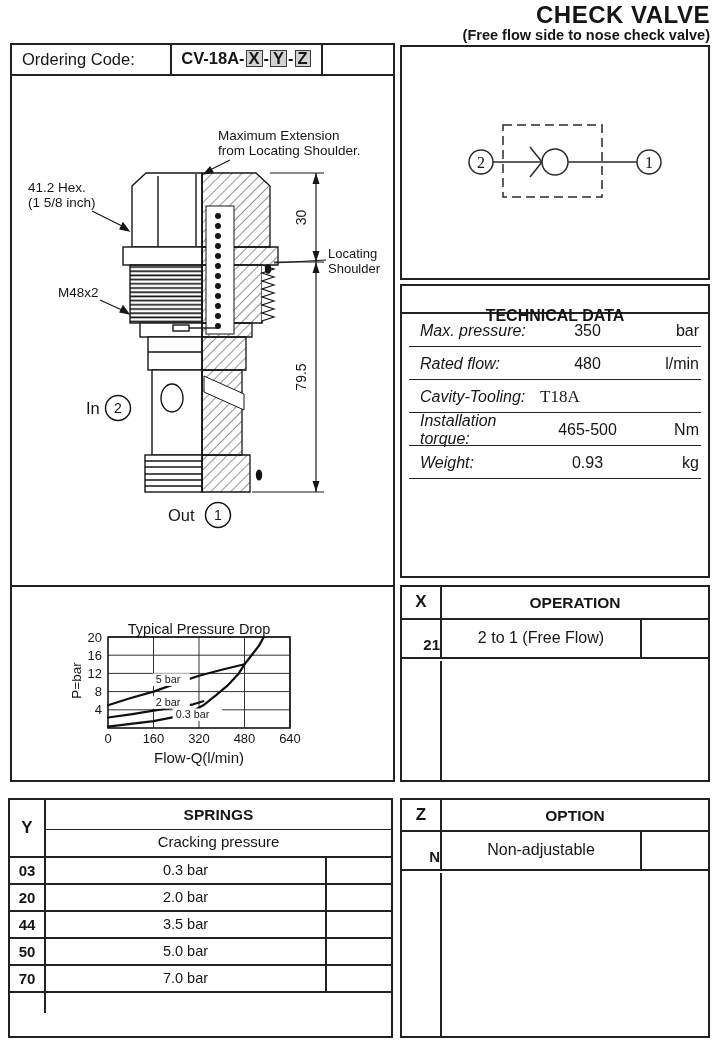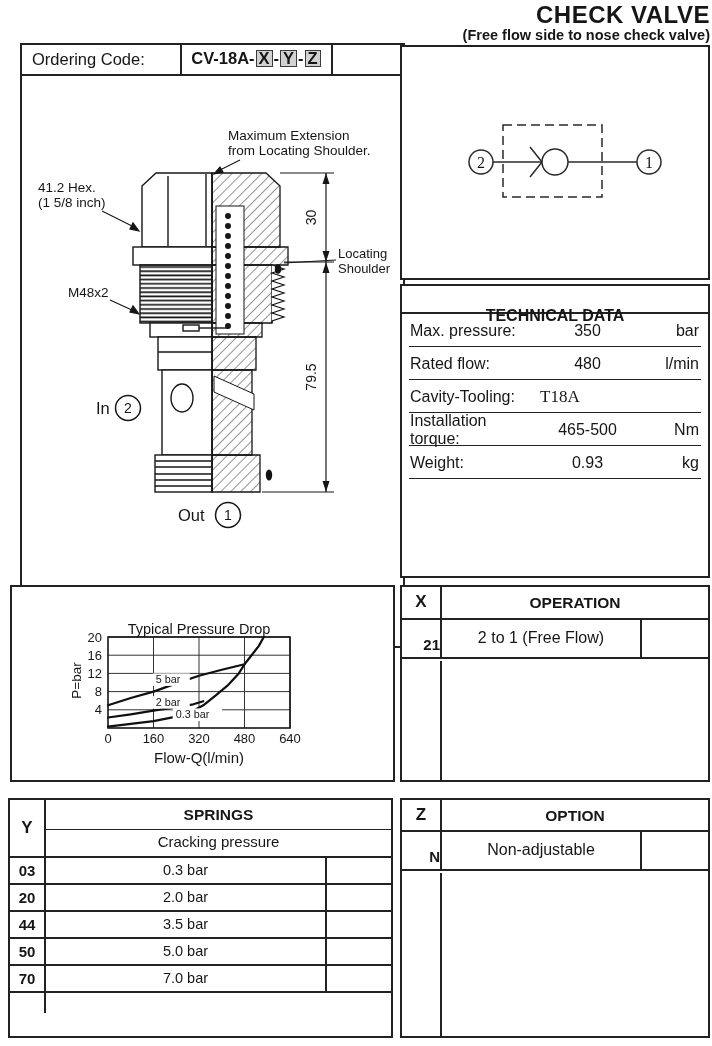--- a/index.html
+++ b/index.html
@@ -5,38 +5,38 @@
   html,body{margin:0;padding:0;background:#fff;}
   .page{position:relative;width:712px;height:1046px;background:#fff;overflow:hidden;
         font-family:"Liberation Sans",sans-serif;color:#161616;}
   .box{position:absolute;border:2px solid #222;background:#fff;box-sizing:border-box;}
 
   
   .title{position:absolute;top:1px;right:2px;font-size:24px;font-weight:bold;letter-spacing:.5px;text-align:right;}
   .subtitle{position:absolute;top:27px;right:2px;font-size:14.5px;font-weight:bold;}
 
   
-  #box-ordering{left:20px;top:43px;width:385px;height:605px;}
+  #box-ordering{left:10px;top:43px;width:385px;height:605px;}
   .ord-row{height:31px;display:flex;border-bottom:2px solid #222;box-sizing:border-box;}
   .ord-label{width:148px;border-right:2px solid #222;font-size:16.5px;padding:5px 0 0 10px;box-sizing:content-box;}
   .ord-code{width:149px;border-right:2px solid #222;font-weight:bold;font-size:16.5px;text-align:center;padding-top:4px;}
   .ord-empty{flex:1;}
   .codebox{display:inline-block;background:#d2d2d2;border:1.5px solid #3a3a3a;padding:0 2px;margin:0 1px;line-height:15px;}
   #valve-svg{position:absolute;left:0;top:31px;}
   .unit{position:absolute;left:6px;bottom:4px;font-size:16px;}
 
   
   #box-symbol{left:400px;top:45px;width:310px;height:235px;}
 
   
   #box-tech{left:400px;top:284px;width:310px;height:294px;}
   .tech-title{height:28px;border-bottom:2px solid #222;text-align:center;font-weight:bold;font-size:16px;padding-top:21px;box-sizing:border-box;}
   .tech-row{height:33px;display:flex;align-items:center;position:relative;font-size:16px;}
   .tech-sep{position:absolute;left:7px;right:7px;bottom:0;height:0;border-bottom:1.7px solid #222;}
-  .tech-label{flex:1;padding-left:8px;}
+  .tech-label{flex:1;padding-left:18px;font-style:italic;}
   .tech-value{width:95px;text-align:center;}
   .tech-unit{width:64px;text-align:right;padding-right:9px;}
   .serif{font-family:"Liberation Serif",serif;font-size:17px;text-align:left;}
 
   
   #box-chart{left:10px;top:585px;width:385px;height:197px;}
   #chart-svg{position:absolute;left:0;top:0;}
   .chart-title{position:absolute;left:96px;top:34px;width:182px;text-align:center;font-size:14.5px;}
   .chart-xlabel{position:absolute;left:96px;top:162px;width:182px;text-align:center;font-size:15px;}
   .chart-ylabel{position:absolute;left:34px;top:86px;width:60px;text-align:center;font-size:13.5px;

